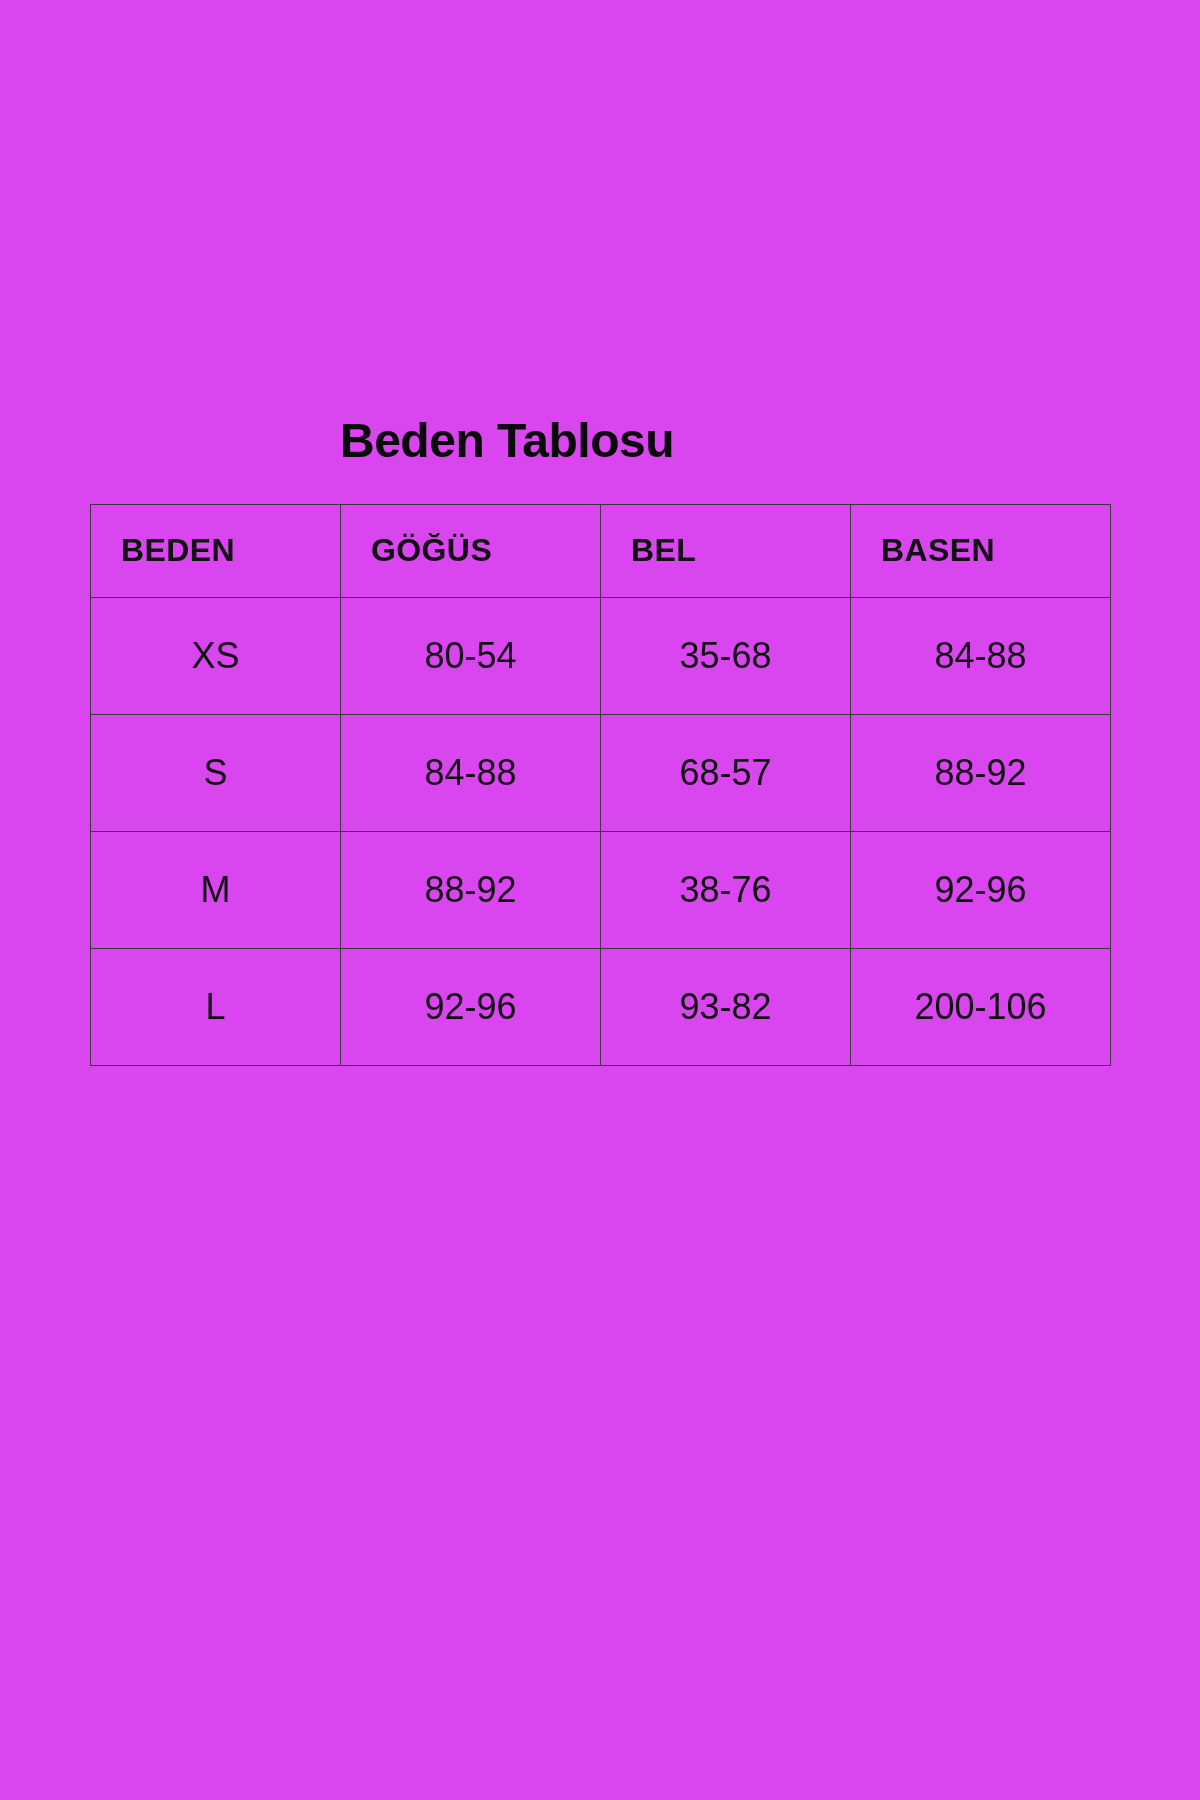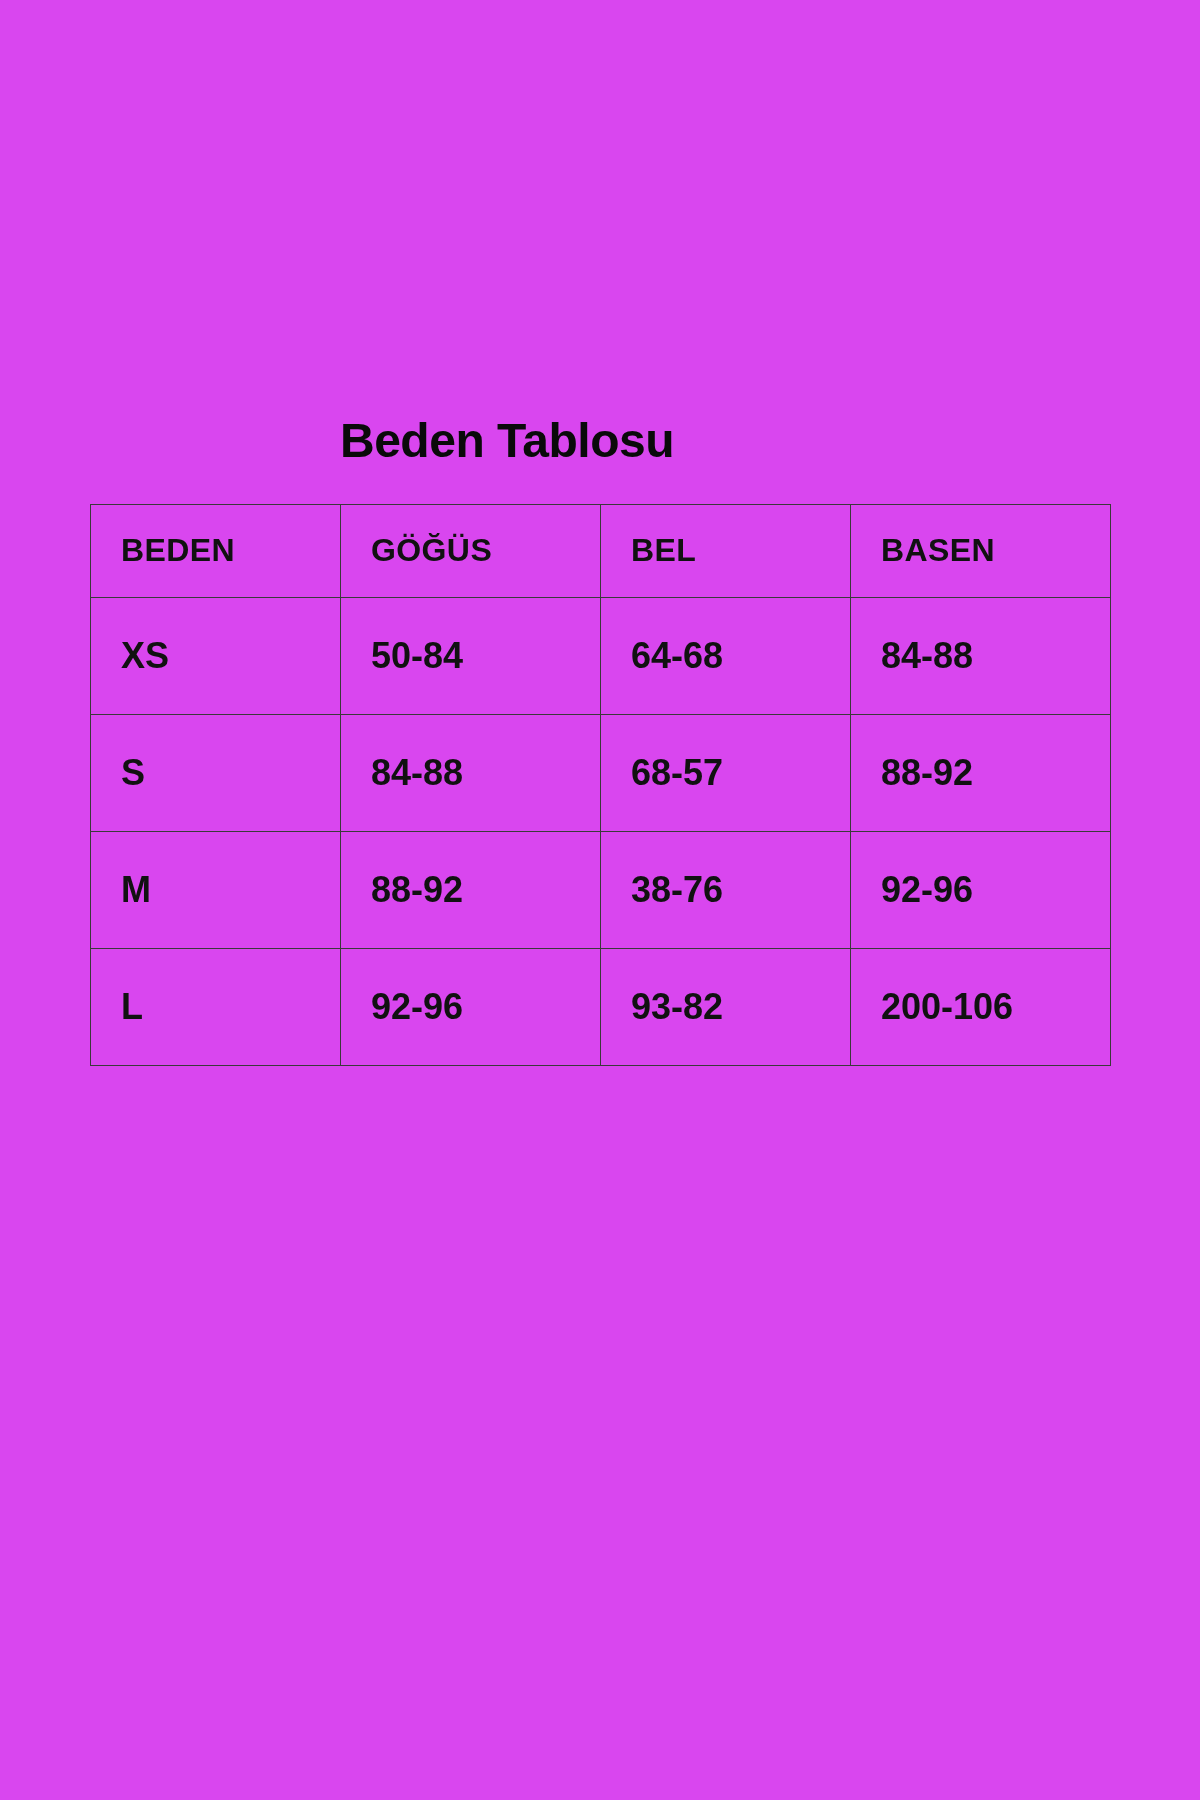--- a/index.html
+++ b/index.html
@@ -60,22 +60,23 @@
   }
 
   table.size-table thead th {
     height: 92px;
     font-weight: bold;
     font-size: 32px;
     letter-spacing: 0.4px;
   }
 
   table.size-table tbody td {
-    font-weight: bold;
+    font-weight: normal;
     font-size: 36px;
+    text-align: center;
   }
 
   
   col.c0 { width: 250px; }
   col.c1 { width: 260px; }
   col.c2 { width: 250px; }
   col.c3 { width: 260px; }
 </style>
 </head>
 <body>
@@ -97,22 +98,22 @@
         <tr>
           <th>BEDEN</th>
           <th>GÖĞÜS</th>
           <th>BEL</th>
           <th>BASEN</th>
         </tr>
       </thead>
       <tbody>
         <tr>
           <td>XS</td>
-          <td>50-84</td>
-          <td>64-68</td>
+          <td>80-54</td>
+          <td>35-68</td>
           <td>84-88</td>
         </tr>
         <tr>
           <td>S</td>
           <td>84-88</td>
           <td>68-57</td>
           <td>88-92</td>
         </tr>
         <tr>
           <td>M</td>

